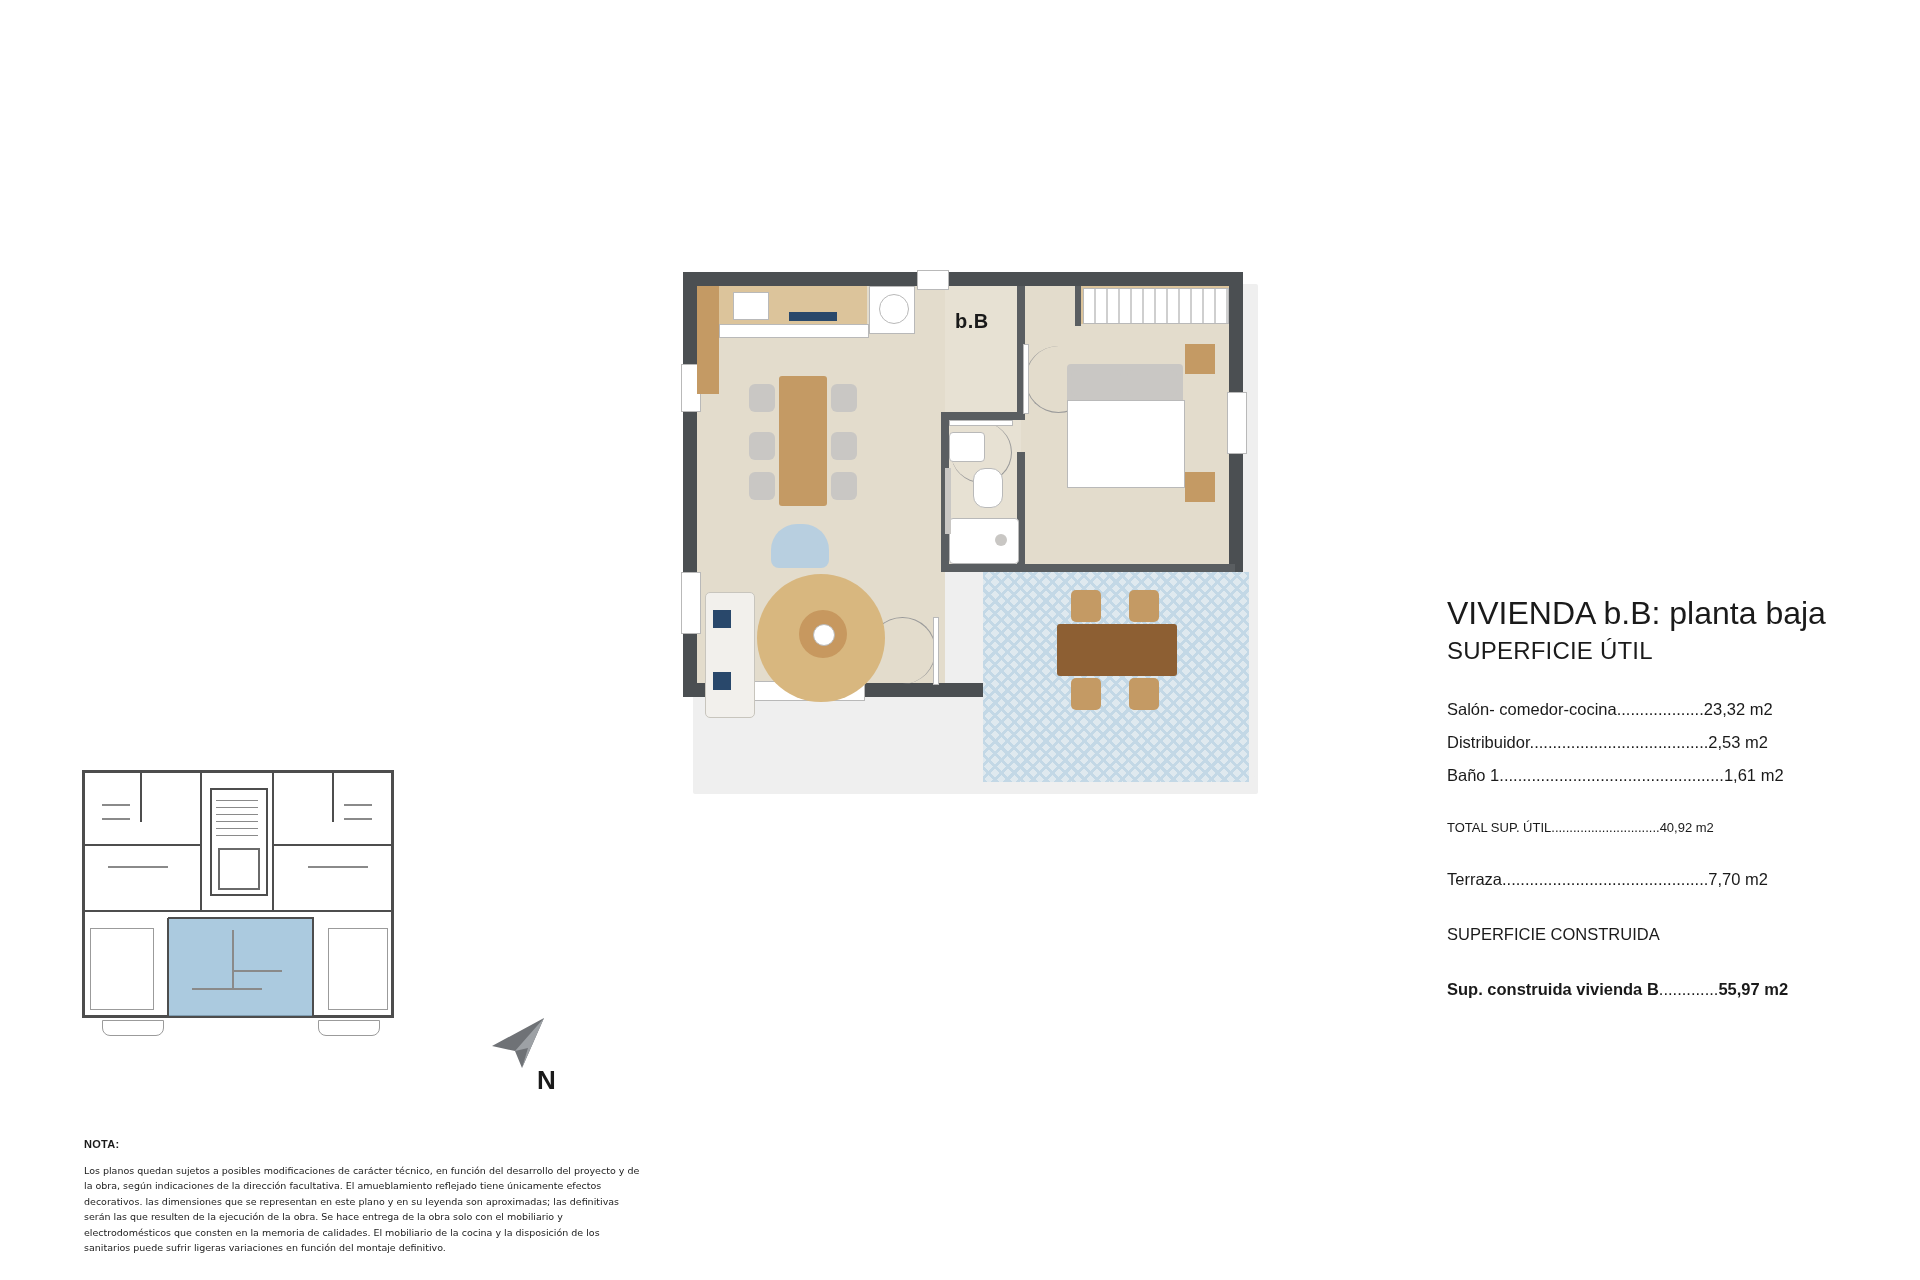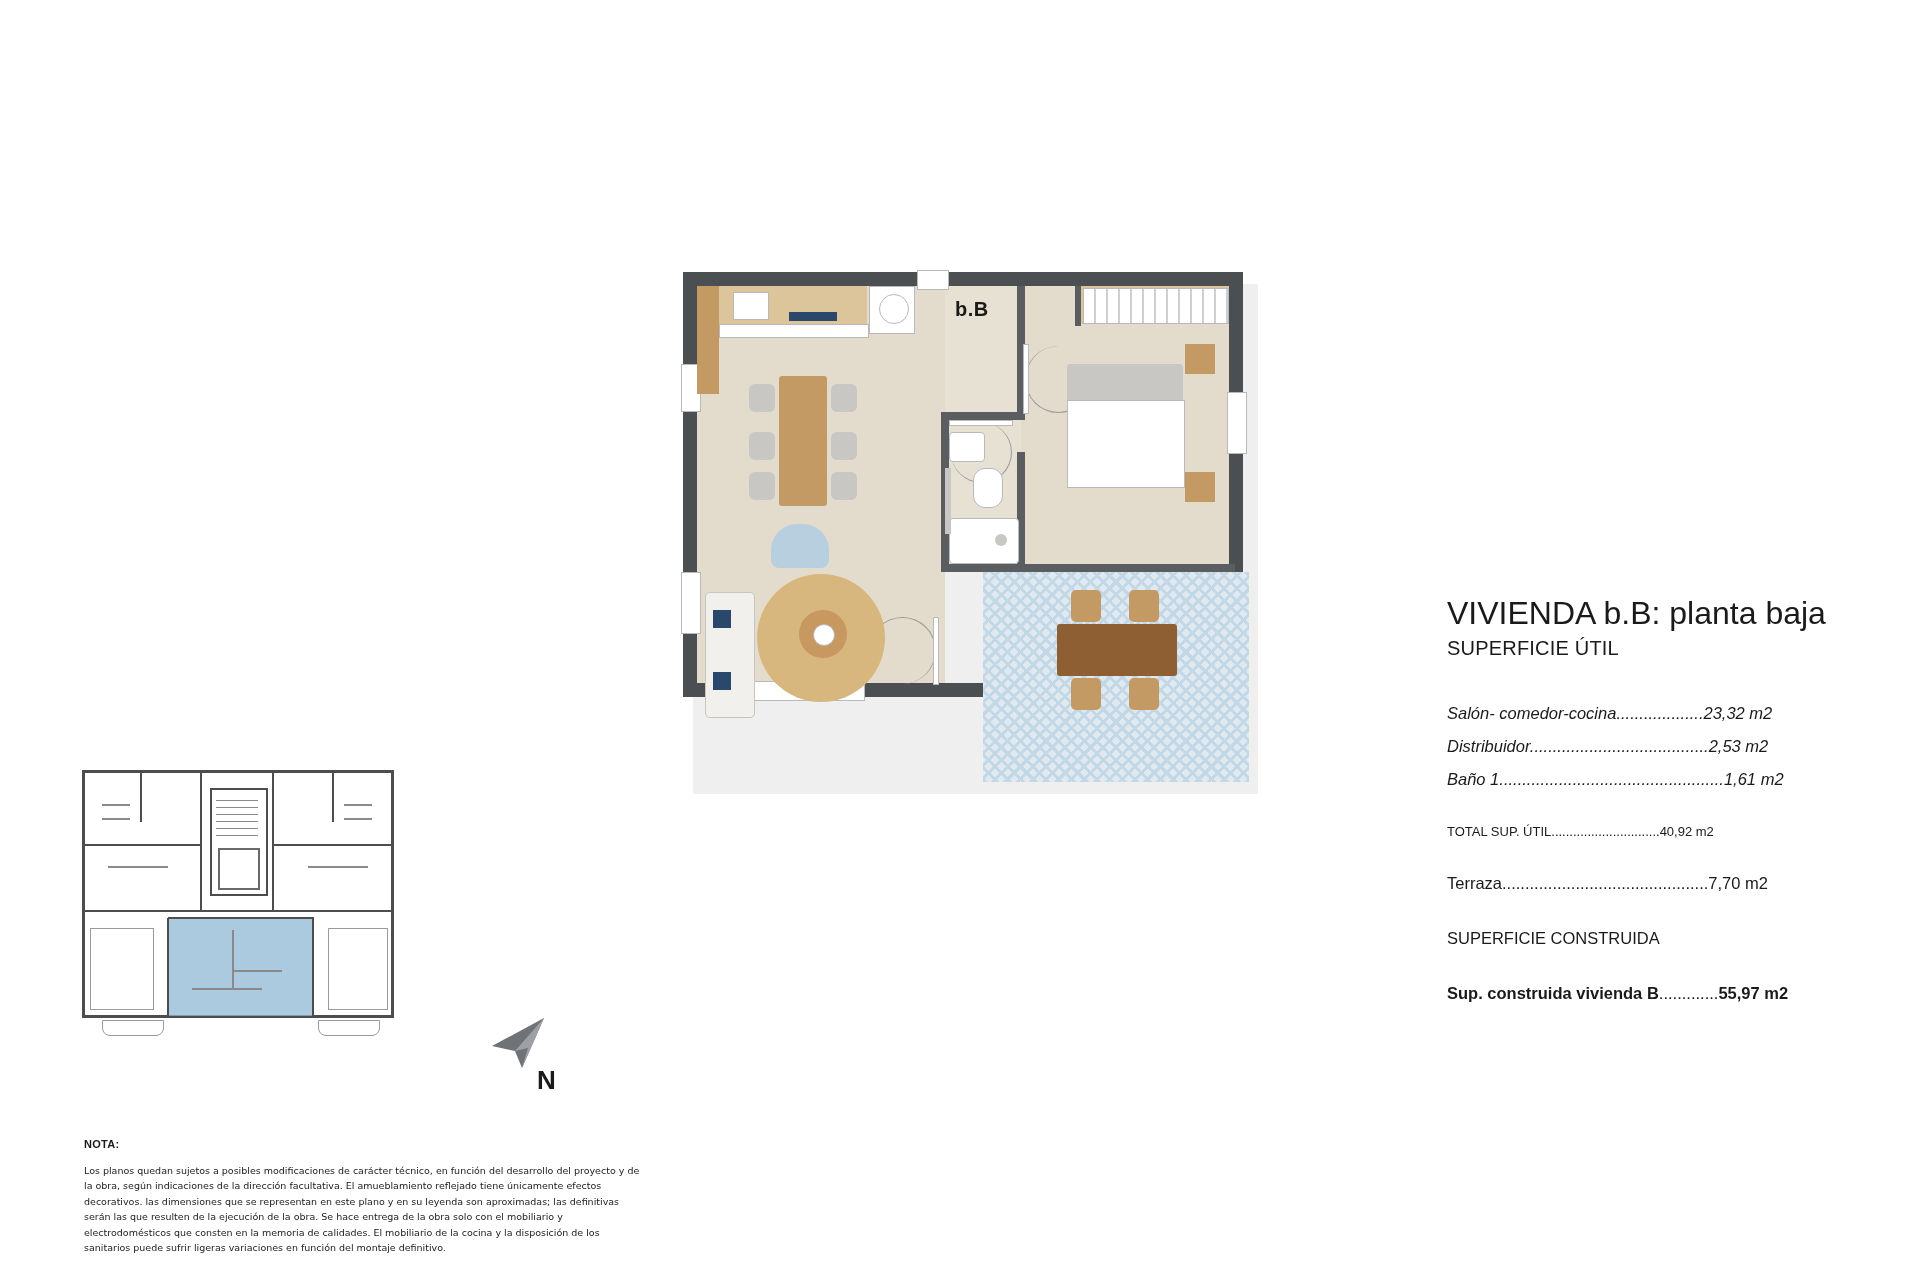--- a/index.html
+++ b/index.html
@@ -54,22 +54,22 @@
 
   
   #note{position:absolute;left:84px;top:1138px;width:560px;}
   #note .ntitle{font-size:11px;font-weight:bold;letter-spacing:.3px;}
   #note .nbody{margin-top:13px;font-size:9.5px;line-height:1.62;
     font-family:"DejaVu Sans", sans-serif;color:#1b1b1b;}
 
   
   #legend{position:absolute;left:1447px;top:597px;width:420px;}
   #legend h1{margin:0;font-size:32px;font-weight:normal;letter-spacing:0px;line-height:1.05;}
-  #legend .sub{margin-top:6px;font-size:20px;letter-spacing:.2px;}
-  #legend .rows{margin-top:37px;font-style:italic;}
+  #legend .sub{margin-top:6px;font-size:24px;letter-spacing:.2px;}
+  #legend .rows{margin-top:28px;}
   #legend .row{font-size:16.5px;line-height:2.02;white-space:nowrap;}
   #legend .blk{margin-top:22px;}
   #legend .bold{font-weight:bold;}
   #legend .strong{font-size:13px;}
 </style>
 </head>
 <body>
 
 <div id="plan">
 
@@ -151,21 +151,21 @@
   <div class="wh" style="left:544px;top:120px;width:18px;height:60px;"></div>
 
   <div class="shadow" style="left:306px;top:306px;width:266px;height:212px;border-radius:0 0 14px 0;"></div>
   <div class="terrace" style="left:300px;top:300px;width:266px;height:210px;"></div>
   <div class="fw2" style="left:374px;top:352px;width:120px;height:52px;border-radius:3px;"></div>
   <div class="fw" style="left:388px;top:318px;width:30px;height:32px;border-radius:5px;"></div>
   <div class="fw" style="left:446px;top:318px;width:30px;height:32px;border-radius:5px;"></div>
   <div class="fw" style="left:388px;top:406px;width:30px;height:32px;border-radius:5px;"></div>
   <div class="fw" style="left:446px;top:406px;width:30px;height:32px;border-radius:5px;"></div>
 
-  <div class="lbl" style="left:272px;top:26px;">b.B</div>
+  <div class="lbl" style="left:272px;top:38px;">b.B</div>
 </div>
 
 <div id="keyplan">
 
   <div class="kp-line" style="left:0;top:0;width:312px;height:3px;"></div>
   <div class="kp-line" style="left:0;top:0;width:3px;height:248px;"></div>
   <div class="kp-line" style="left:309px;top:0;width:3px;height:248px;"></div>
   <div class="kp-line" style="left:0;top:245px;width:312px;height:3px;"></div>
 
   <div class="kp-line" style="left:0;top:74px;width:120px;height:2px;"></div>

